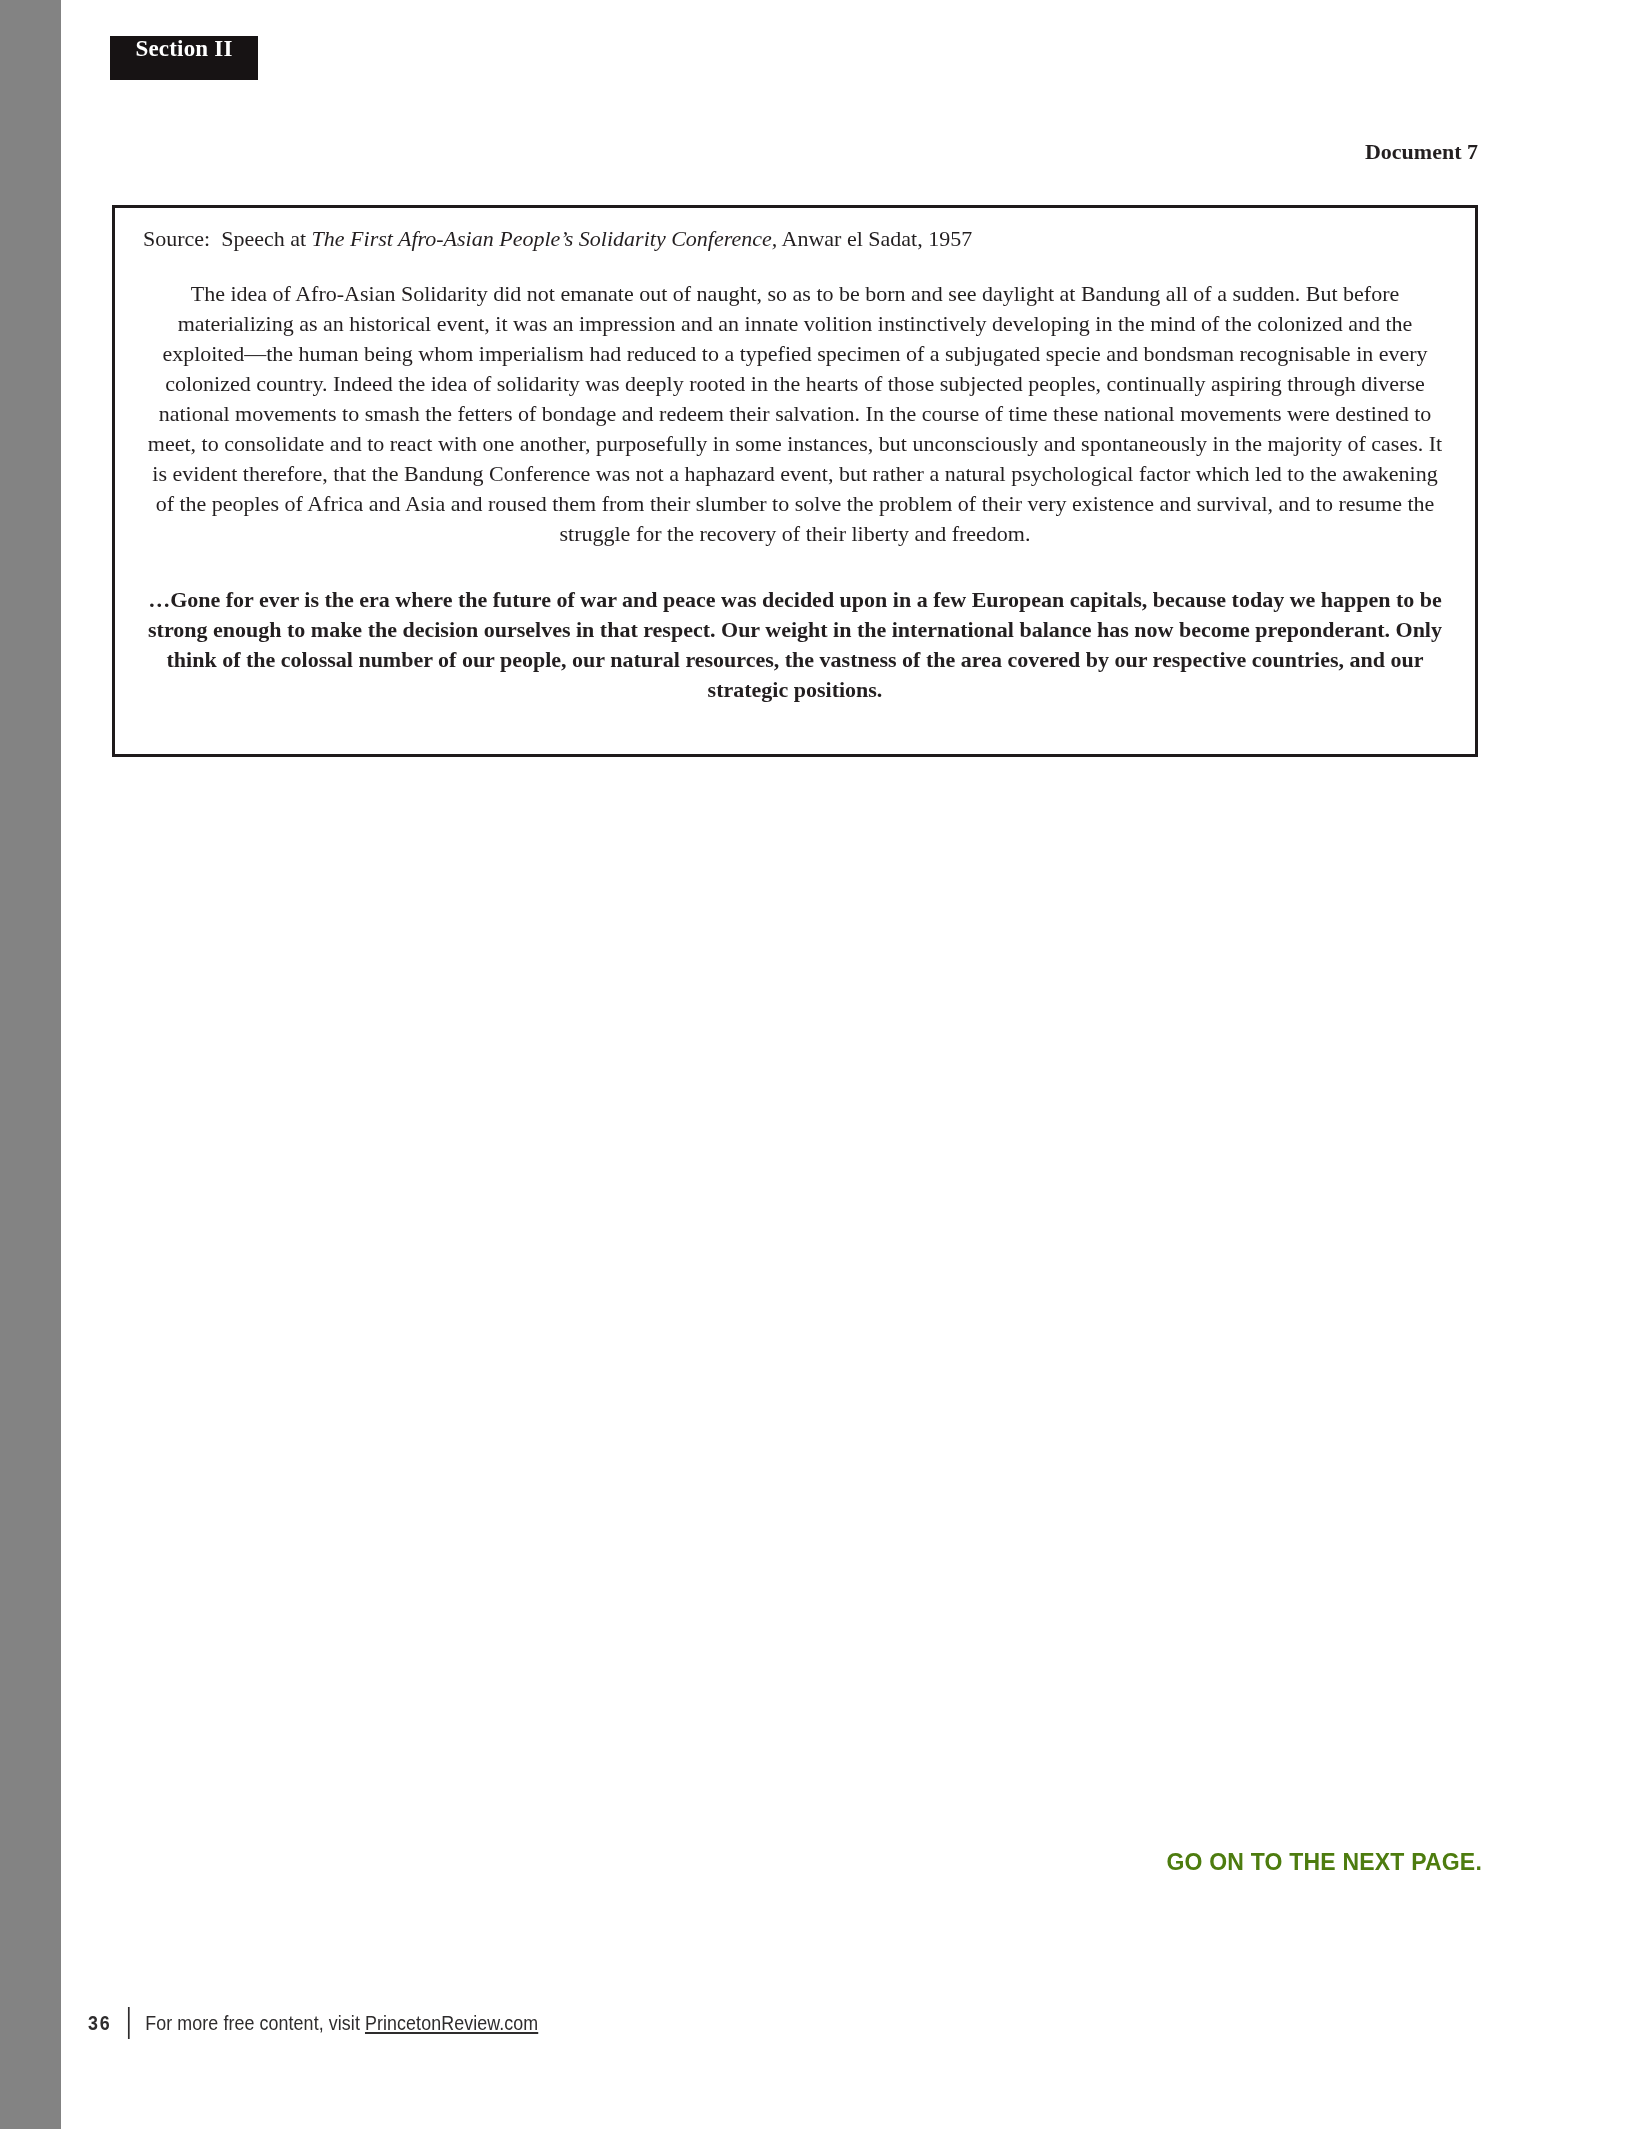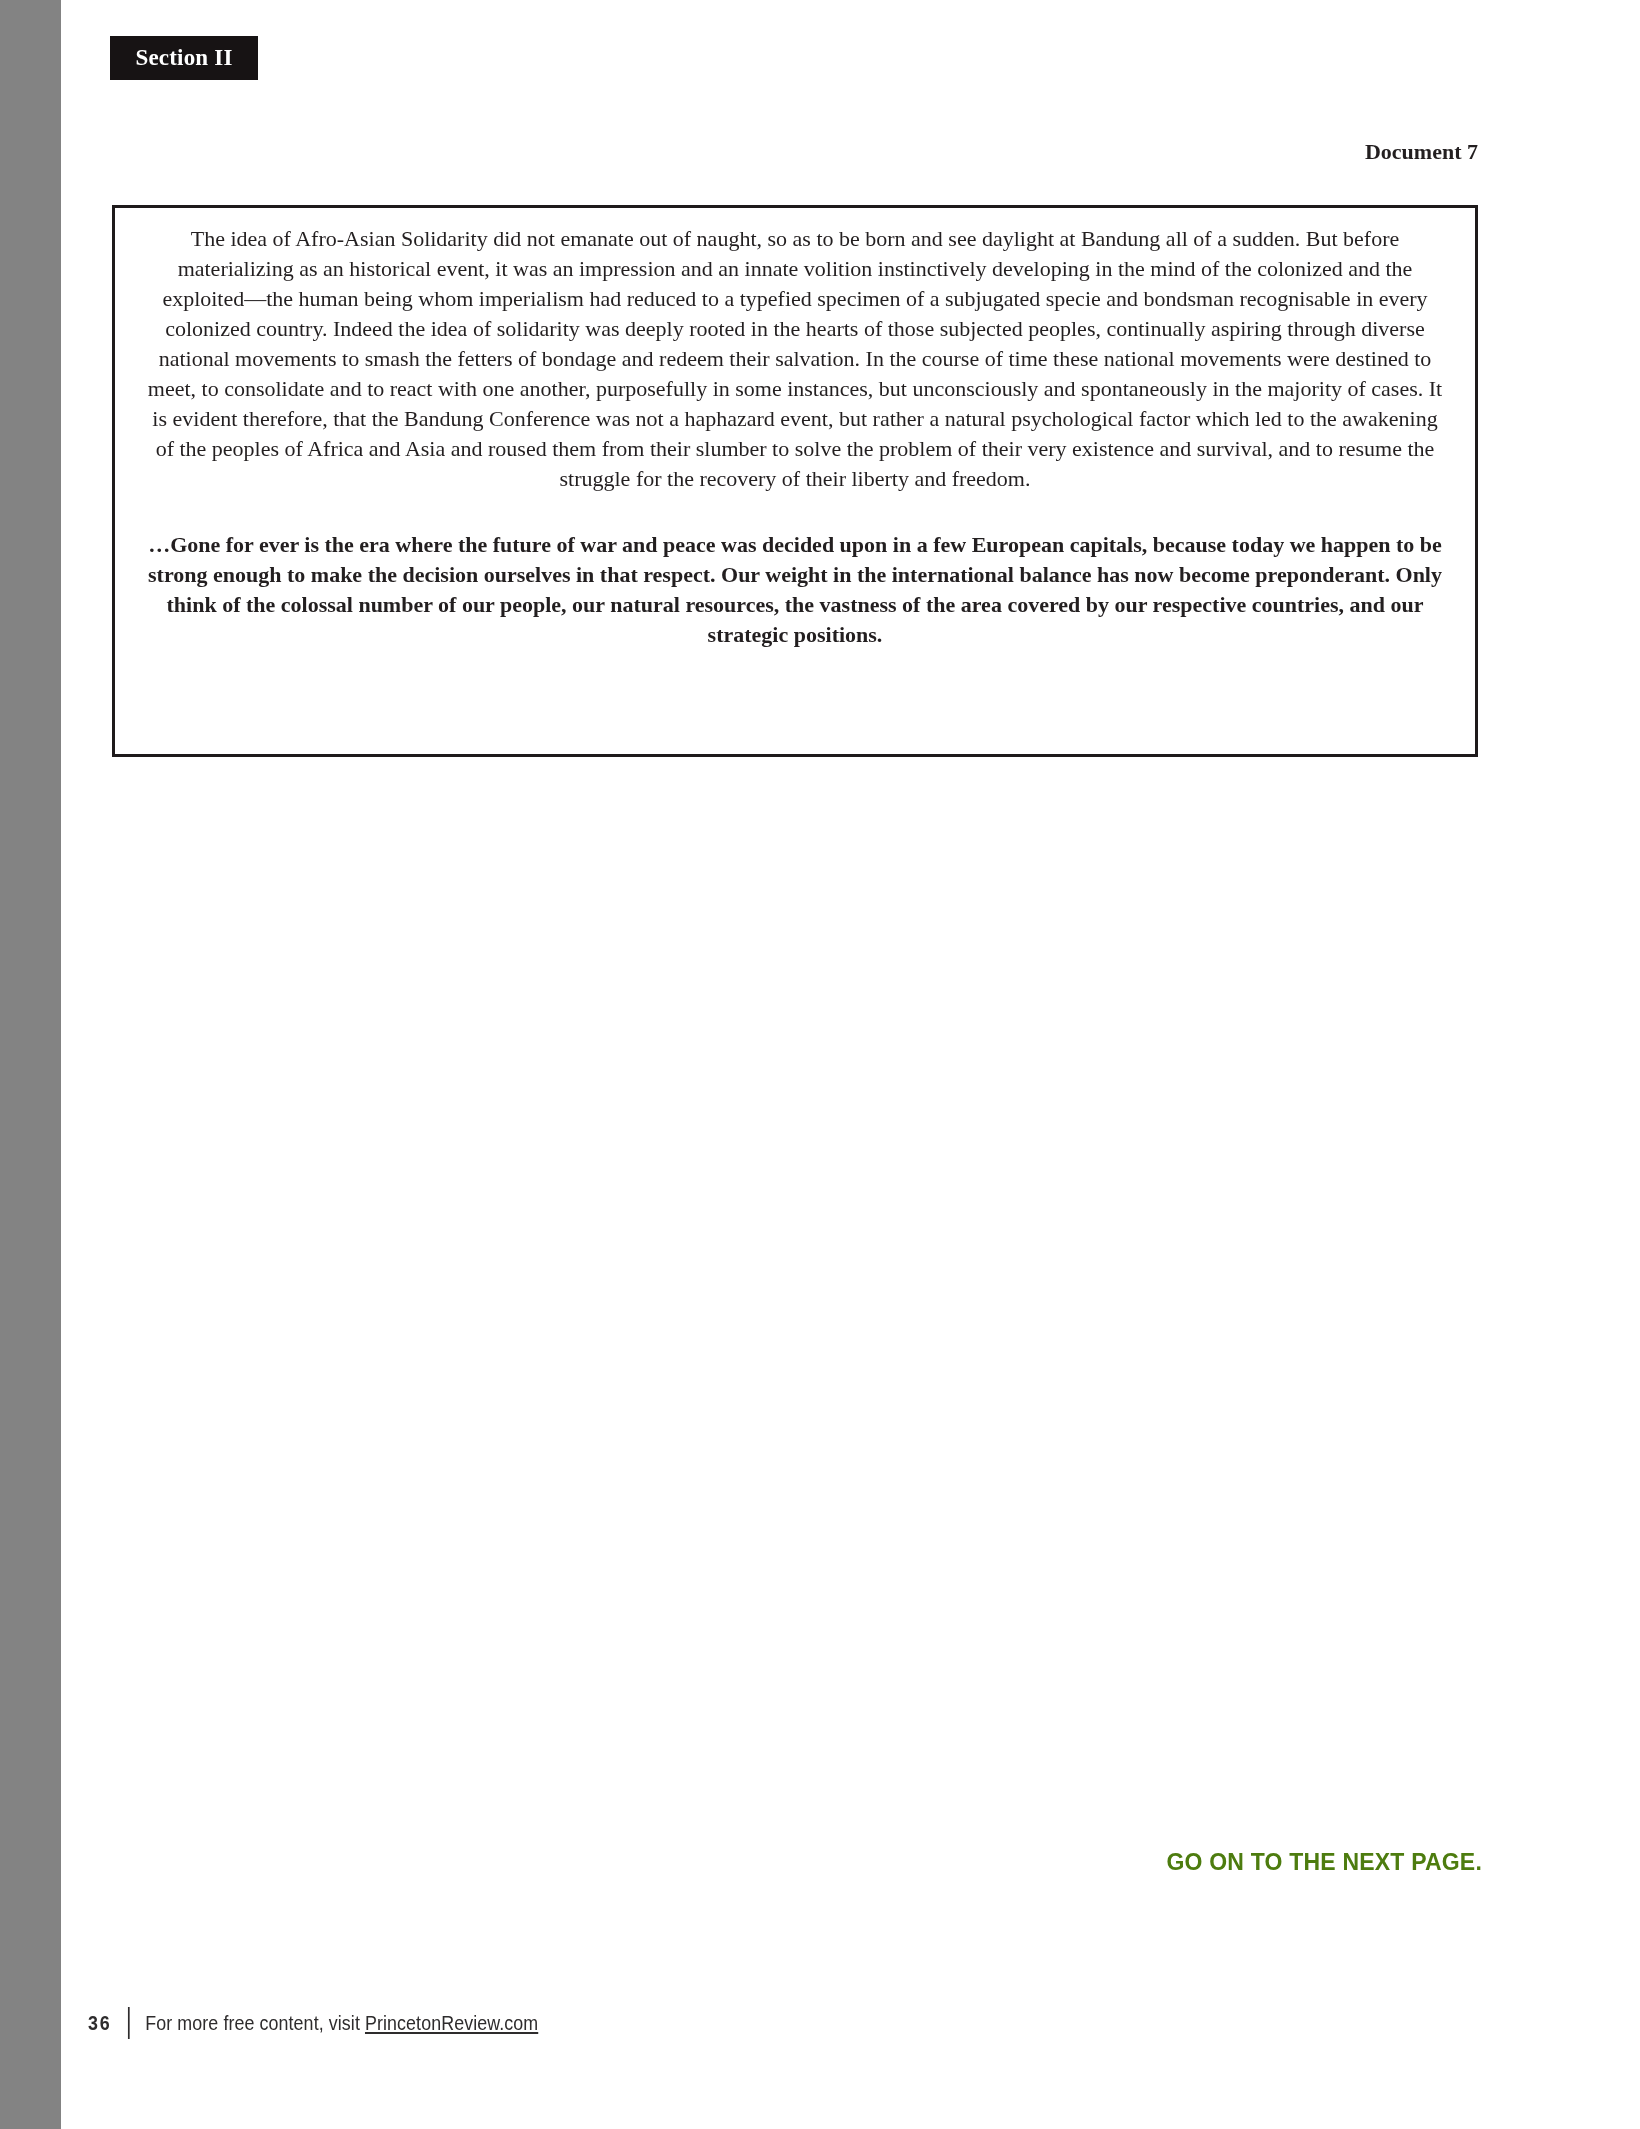--- a/index.html
+++ b/index.html
@@ -31,21 +31,21 @@
     position: absolute;
     left: 110px;
     top: 36px;
     width: 148px;
     height: 44px;
     background: #171314;
     color: #ffffff;
     font-weight: bold;
     font-size: 23px;
     display: flex;
-    align-items: center;
+    align-items: flex-start;
     justify-content: center;
     letter-spacing: 0.2px;
   }
 
   
   .doc-title {
     position: absolute;
     left: 112px;
     top: 140px;
     width: 1366px;
@@ -135,20 +135,21 @@
 
 <div class="edge-bar"></div>
 
 <div class="section-tab">
   <span>Section II</span>
 </div>
 
 <div class="doc-title">Document 7</div>
 
 <div class="source-box">
+  <div class="source-line"><span>Source:  Speech at </span><span class="work">The First Afro-Asian People’s Solidarity Conference,</span><span> Anwar el Sadat, 1957</span></div>
   <p class="excerpt">The idea of Afro-Asian Solidarity did not emanate out of naught, so as to be born and see daylight at Bandung all of a sudden. But before materializing as an historical event, it was an impression and an innate volition instinctively developing in the mind of the colonized and the exploited—the human being whom imperialism had reduced to a typefied specimen of a subjugated specie and bondsman recognisable in every colonized country. Indeed the idea of solidarity was deeply rooted in the hearts of those subjected peoples, continually aspiring through diverse national movements to smash the fetters of bondage and redeem their salvation. In the course of time these national movements were destined to meet, to consolidate and to react with one another, purposefully in some instances, but unconsciously and spontaneously in the majority of cases. It is evident therefore, that the Bandung Conference was not a haphazard event, but rather a natural psychological factor which led to the awakening of the peoples of Africa and Asia and roused them from their slumber to solve the problem of their very existence and survival, and to resume the struggle for the recovery of their liberty and freedom.</p>
   <p class="excerpt">…Gone for ever is the era where the future of war and peace was decided upon in a few European capitals, because today we happen to be strong enough to make the decision ourselves in that respect. Our weight in the international balance has now become preponderant. Only think of the colossal number of our people, our natural resources, the vastness of the area covered by our respective countries, and our strategic positions.</p>
 </div>
 
 <div class="go-on">GO ON TO THE NEXT PAGE.</div>
 
 <div class="footer">
   <span class="page-num">36</span>
   <span class="sep"></span>
   <span class="footer-text"><span>For more free content, visit </span><a class="footer-link">PrincetonReview.com</a></span>

